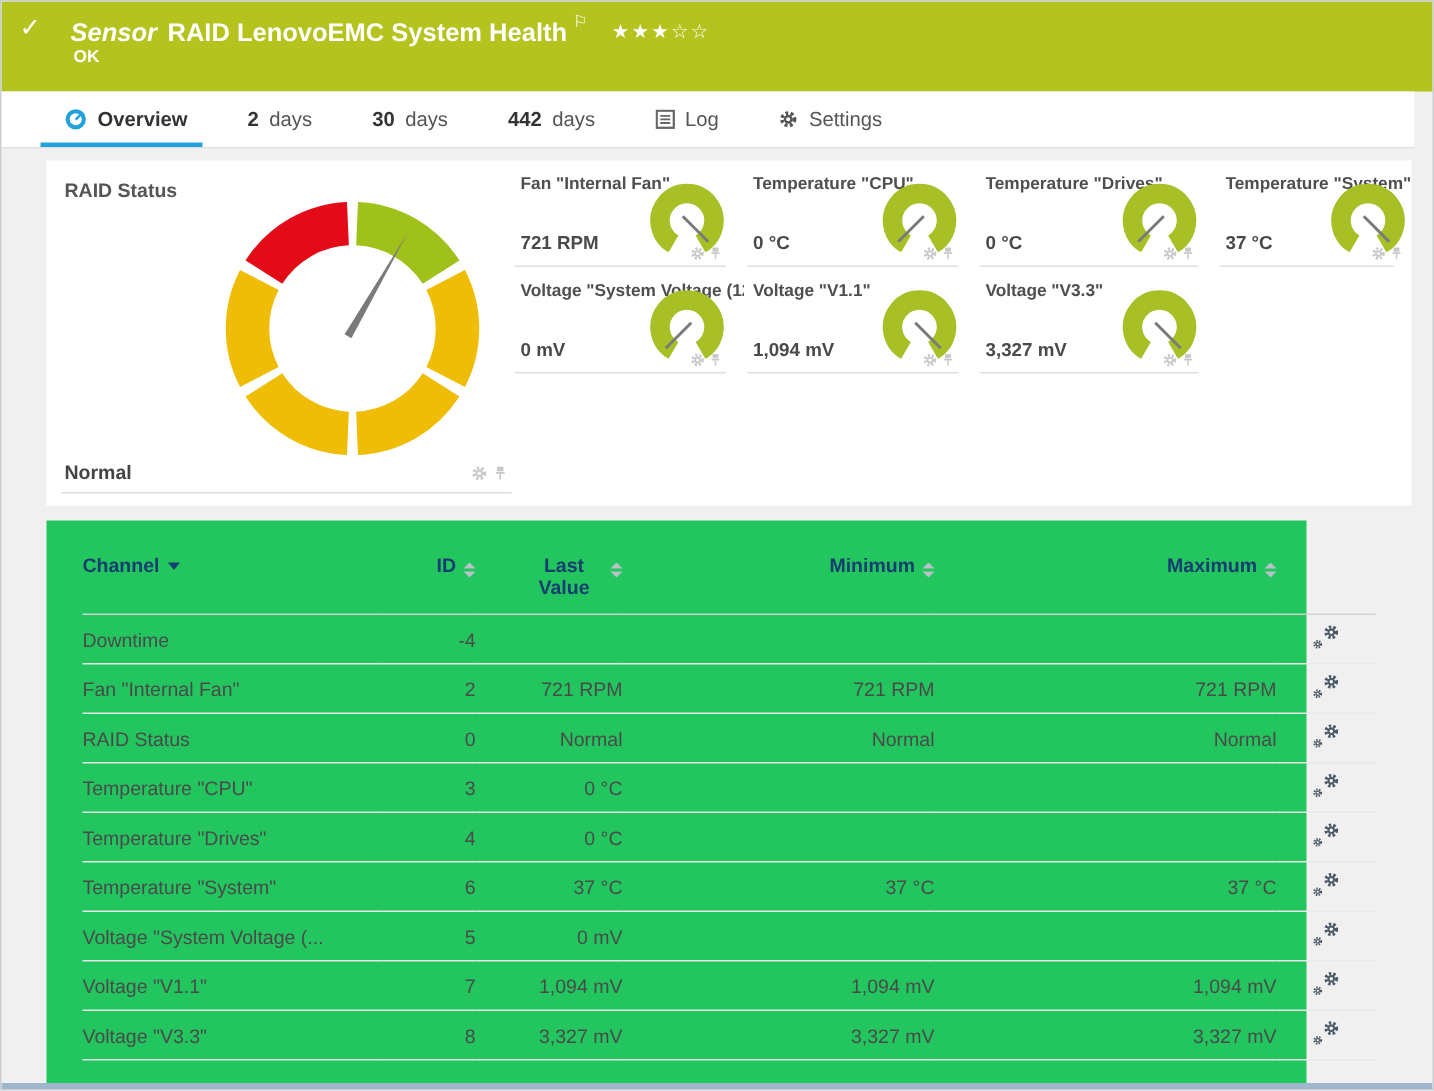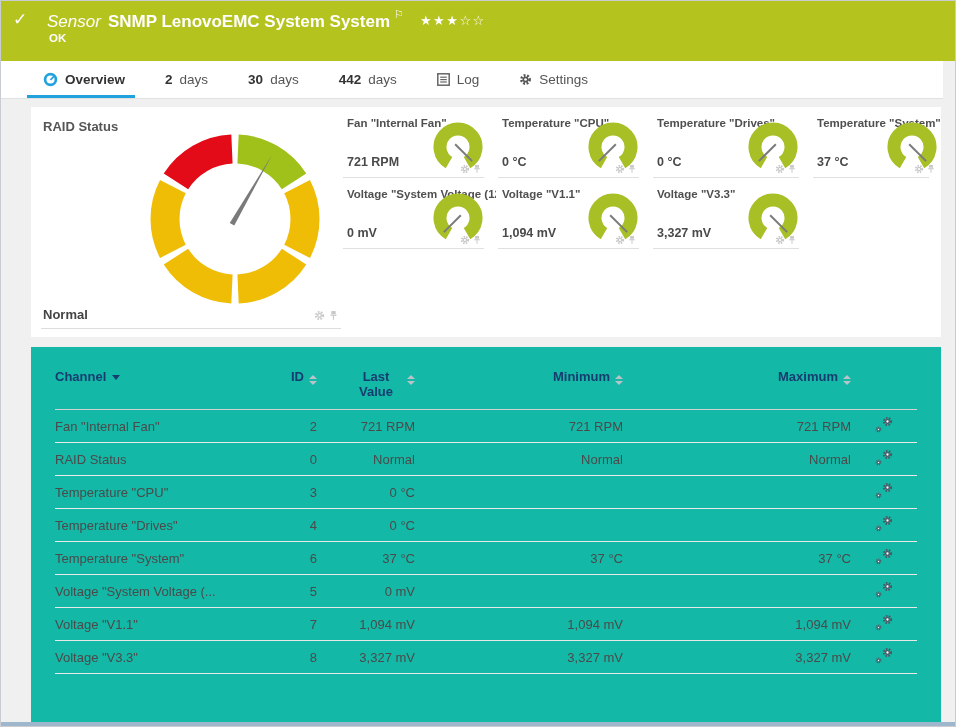--- a/index.html
+++ b/index.html
@@ -6,21 +6,21 @@
   html,body { background:#e8e8e8; }
   .frame {
     position:relative; width:956px; height:727px; overflow:hidden;
     background:#f0f0f0; border:1px solid #c9cdd1;
     font-family:"Liberation Sans","DejaVu Sans",sans-serif;
   }
   
   .statusbar { position:absolute; top:0; left:0; right:0; height:60px; background:var(--header_green); color:#fff; }
   .sb-check { position:absolute; left:12px; top:8px; font-size:17px; font-weight:700; }
   .sb-line { position:absolute; left:46px; top:7px; font-size:17px; white-space:nowrap; }
-  .sb-kind { font-style:italic; font-weight:400; margin-right:7px; }
+  .sb-kind { font-style:italic; font-weight:700; margin-right:7px; }
   .sb-title { font-weight:700; }
   .sb-flag { font-size:11px; vertical-align:9px; margin-left:4px; }
   .sb-stars { margin-left:16px; font-size:13px; letter-spacing:1.5px; vertical-align:2px; }
   .sb-ok { position:absolute; left:48px; top:31px; font-size:11.5px; font-weight:700; }
   
   .tabs { position:absolute; top:60px; left:0; right:12px; height:38px; background:#fff; border-bottom:1px solid #e0e0e0;
           display:flex; align-items:center; padding-left:42px; gap:40px; font-size:13.5px; color:#555; }
   .tab { display:inline-flex; align-items:center; gap:7px; position:relative; height:100%; cursor:pointer; white-space:nowrap; }
   .tab .num { font-weight:700; color:#333; }
   .tab.active { color:#333; font-weight:700; }
@@ -38,21 +38,21 @@
   .mini-cell { position:relative; }
   .mini-cell::after { content:""; position:absolute; left:2px; right:12px; bottom:0; height:1px; background:#e0e0e0; }
   .mini-cell.empty::after { display:none; }
   .mini-title { position:absolute; left:6px; top:10px; right:0; font-size:11.5px; font-weight:700; color:#4f4f4f; white-space:nowrap; overflow:hidden; }
   svg.mini { position:absolute; right:13px; top:15px; }
   .mini-cell:nth-child(4) svg.mini { right:4px; }
   .mini-value { position:absolute; left:6px; bottom:9px; font-size:12.5px; font-weight:700; color:#4a4a4a; }
   .mini-icons { position:absolute; right:14px; bottom:4px; display:flex; gap:2px; color:#c9c9c9; }
   .mini-cell:nth-child(4) .mini-icons { right:5px; }
   
-  .panel-table { position:absolute; top:346px; left:30px; width:910px; bottom:4px; background:#14b8a6; padding:14px 24px 0 24px; }
+  .panel-table { position:absolute; top:346px; left:30px; width:840px; bottom:4px; background:#22c55e; padding:14px 24px 0 24px; }
   table.channels { width:100%; border-collapse:collapse; table-layout:fixed; font-size:13px; color:#4a4a4a; }
   table.channels th { color:var(--navy); font-weight:700; text-align:right; vertical-align:top; padding:8px 0 10px 0; }
   table.channels th.c-channel { text-align:left; }
   table.channels thead tr { border-bottom:1px solid #d2d2d2; }
   table.channels tbody tr { border-bottom:1px solid #e9e9e9; height:33px; }
   table.channels td { text-align:right; padding:0; white-space:nowrap; overflow:hidden; }
   table.channels td.c-channel { text-align:left; }
   table.channels td.c-action { text-align:center; }
   .lv-wrap { display:inline-block; width:52px; text-align:center; vertical-align:top; }
   .sort { display:inline-flex; flex-direction:column; gap:2px; margin-left:5px; vertical-align:2px; }
@@ -81,21 +81,21 @@
     <rect x="2.8" y="5" width="6.4" height="1.4" fill="currentColor"></rect>
     <rect x="5.4" y="6.4" width="1.2" height="4.2" fill="currentColor"></rect>
   </symbol>
 </svg>
 
 <div class="frame">
 
   <div class="statusbar">
     <span class="sb-check">✓</span>
     <div class="sb-line">
-      <span class="sb-kind">Sensor</span><span class="sb-title">SNMP LenovoEMC System System</span><span class="sb-flag">⚐</span><span class="sb-stars"><span>★★★</span><span>☆☆</span></span>
+      <span class="sb-kind">Sensor</span><span class="sb-title">RAID LenovoEMC System Health</span><span class="sb-flag">⚐</span><span class="sb-stars"><span>★★★</span><span>☆☆</span></span>
     </div>
     <div class="sb-ok">OK</div>
   </div>
 
   <div class="tabs">
     <span class="tab active">
       <span class="tabicon">
         <svg width="15" height="15" viewBox="0 0 15 15">
             <circle cx="7.5" cy="7.5" r="5.4" fill="none" stroke="currentColor" stroke-width="2.7"></circle>
             <line x1="7.5" y1="7.8" x2="10.9" y2="4.3" stroke="currentColor" stroke-width="1.7"></line>
@@ -338,20 +338,32 @@
               </span></th>
           <th><span>Maximum</span><span class="sort">
                 <i class="up"></i>
                 <i class="dn"></i>
               </span></th>
           <th></th>
         </tr>
       </thead>
       <tbody>
         <tr>
+          <td class="c-channel">Downtime</td>
+          <td>-4</td>
+          <td></td>
+          <td></td>
+          <td></td>
+          <td class="c-action"><span class="chan-gears"><svg class="big" width="11" height="11">
+                  <use href="#gear"></use>
+                </svg><svg class="small" width="7" height="7">
+                  <use href="#gear"></use>
+                </svg></span></td>
+        </tr>
+        <tr>
           <td class="c-channel">Fan "Internal Fan"</td>
           <td>2</td>
           <td>721 RPM</td>
           <td>721 RPM</td>
           <td>721 RPM</td>
           <td class="c-action"><span class="chan-gears"><svg class="big" width="11" height="11">
                   <use href="#gear"></use>
                 </svg><svg class="small" width="7" height="7">
                   <use href="#gear"></use>
                 </svg></span></td>

